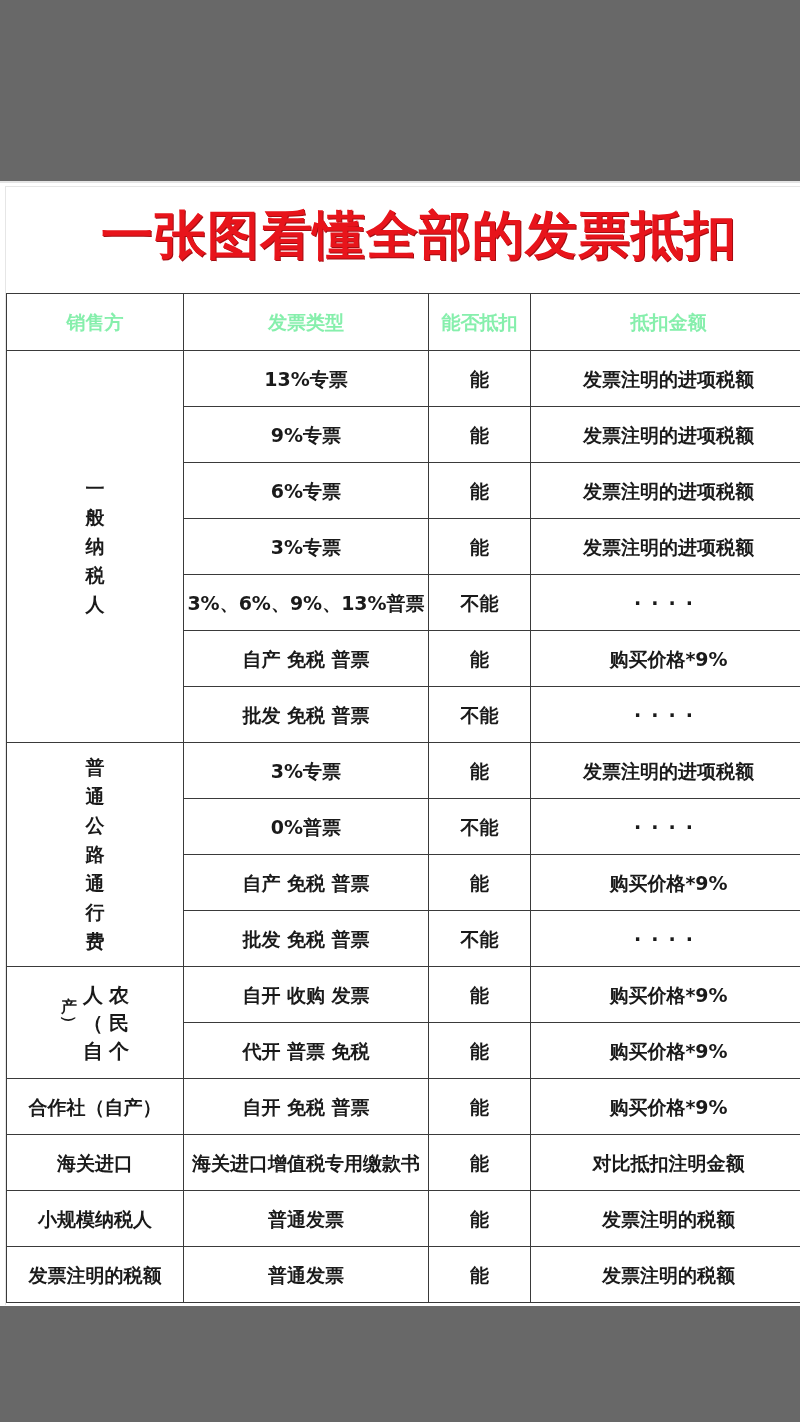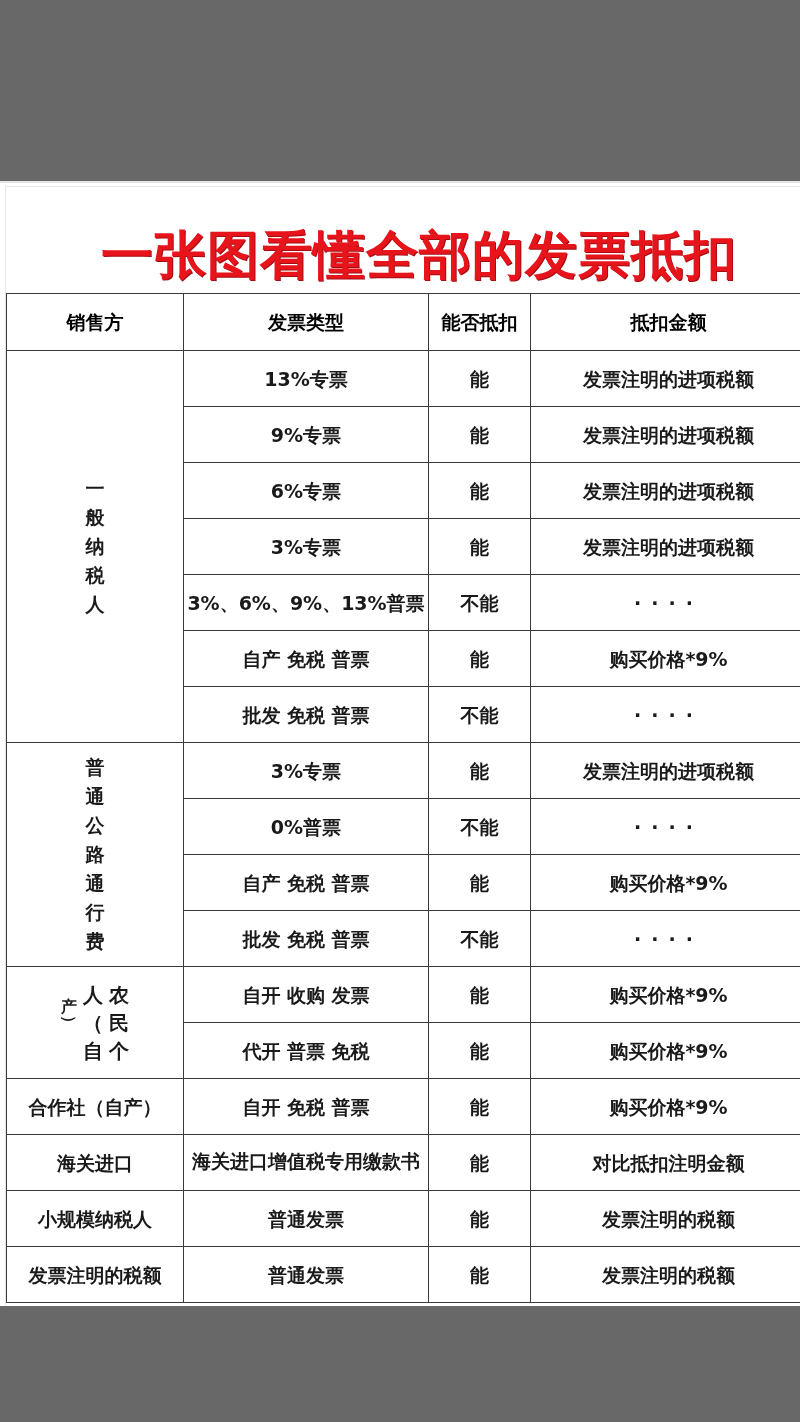--- a/index.html
+++ b/index.html
@@ -2,35 +2,35 @@
 <html><head>
 <meta charset="utf-8">
 <style>
   * { box-sizing: border-box; margin: 0; padding: 0; }
   html, body { width: 800px; height: 1422px; background: #686868; overflow: hidden; }
   body { position: relative; font-family: "DejaVu Sans", "Liberation Sans", sans-serif; }
   .top-band { position: absolute; left: 0; top: 0; width: 800px; height: 180px; background: #686868; }
   .card { position: absolute; left: 0; top: 181px; width: 800px; height: 1125px; background: #ffffff; border-top: 2px solid #e4e4e4; }
   .card-inner { position: absolute; left: 5px; top: 3px; width: 795px; height: 1119px; border-left: 1px solid #e6e6e6; border-top: 1px solid #e6e6e6; }
   .bottom-band { position: absolute; left: 0; top: 1306px; width: 800px; height: 116px; background: #686868; }
-  .title { position: absolute; left: 0; top: 220px; width: 800px; text-align: center; padding-left: 38px;
+  .title { position: absolute; left: 0; top: 200px; width: 800px; text-align: center; padding-left: 38px;
            font-size: 52px; font-weight: bold; color: #e8141b; letter-spacing: 1px; line-height: 70px;
            text-shadow: 1px 1px 0 #a30d12; }
   table.grid { position: absolute; left: 6px; top: 293px; width: 800px; border-collapse: collapse; table-layout: fixed; }
   table.grid td, table.grid th { border: 1.5px solid #3a3a3a; text-align: center; vertical-align: middle;
            font-size: 19px; font-weight: bold; color: #1a1a1a; height: 56px; padding: 0 2px; line-height: 24px; }
-  table.grid th { color: #000000; font-size: 19px; height: 57px; }
+  table.grid th { color: #86efac; font-size: 19px; height: 57px; }
   col.c1 { width: 177px; } col.c2 { width: 245px; } col.c3 { width: 102px; } col.c4 { width: 276px; }
   .vert { display: inline-block; width: 1.2em; line-height: 29px; font-size: 19px; word-break: break-all; white-space: normal; }
   .farmer { display: inline-flex; flex-direction: row-reverse; gap: 6px; align-items: flex-start; }
   .farmer .colA, .farmer .colB { display: flex; flex-direction: column; line-height: 28px; font-size: 20px; }
   .farmer .colC { display: flex; flex-direction: column; font-size: 16px; line-height: 16px; margin-top: 18px; }
   .farmer .colC span.rot { display: block; transform: rotate(90deg); }
   .dots { letter-spacing: 10px; font-size: 20px; }
-  .two-line { font-size: 19px; line-height: 26px; font-family: Liberation Mono, monospace; }
+  .two-line { font-size: 19px; line-height: 26px; }
 </style>
 </head>
 <body>
 
 <div class="top-band"></div>
 <div class="card">
   <div class="card-inner"></div>
 </div>
 <div class="bottom-band"></div>
 

